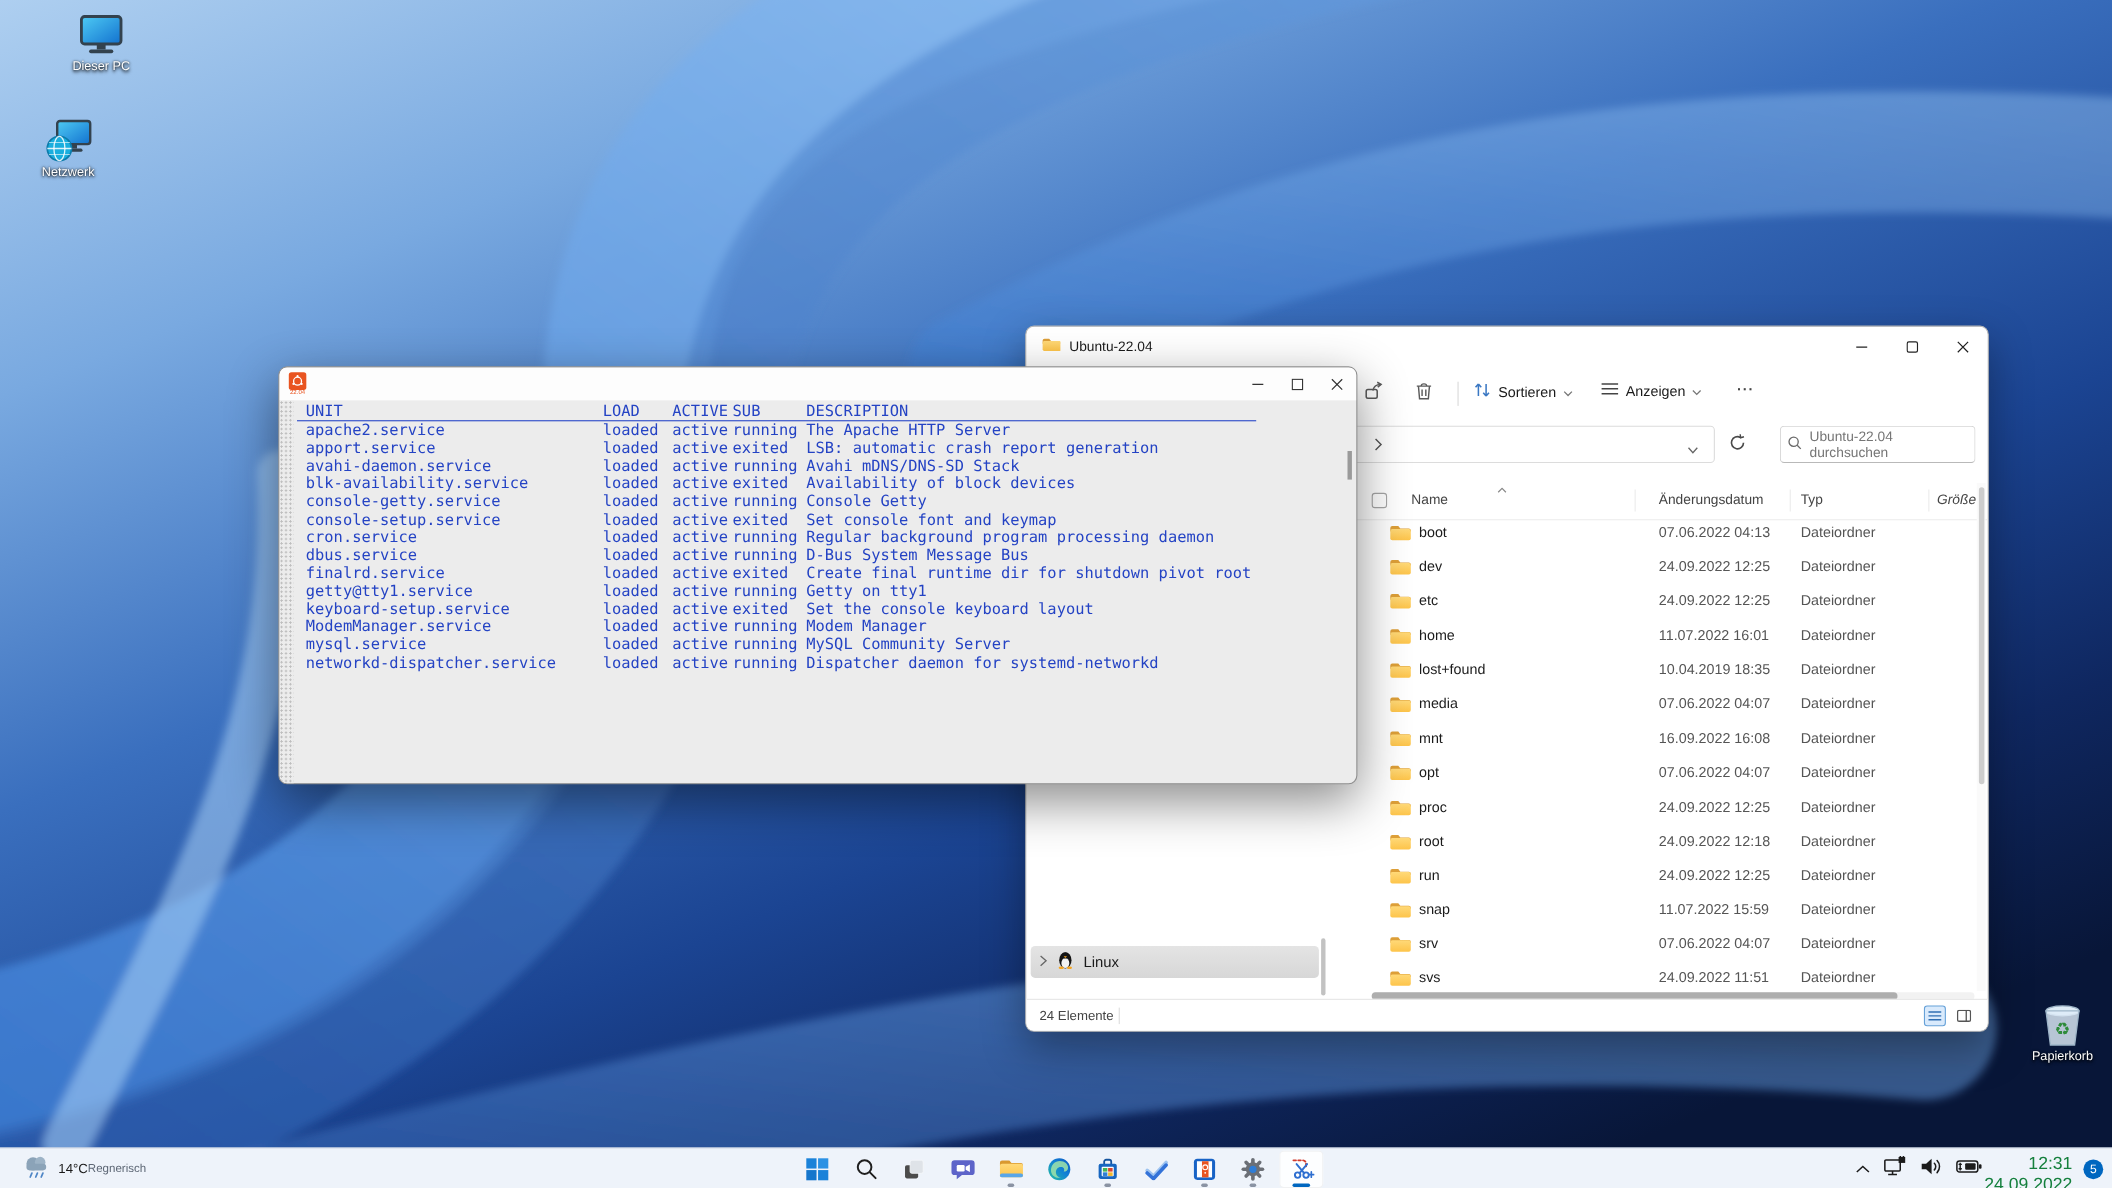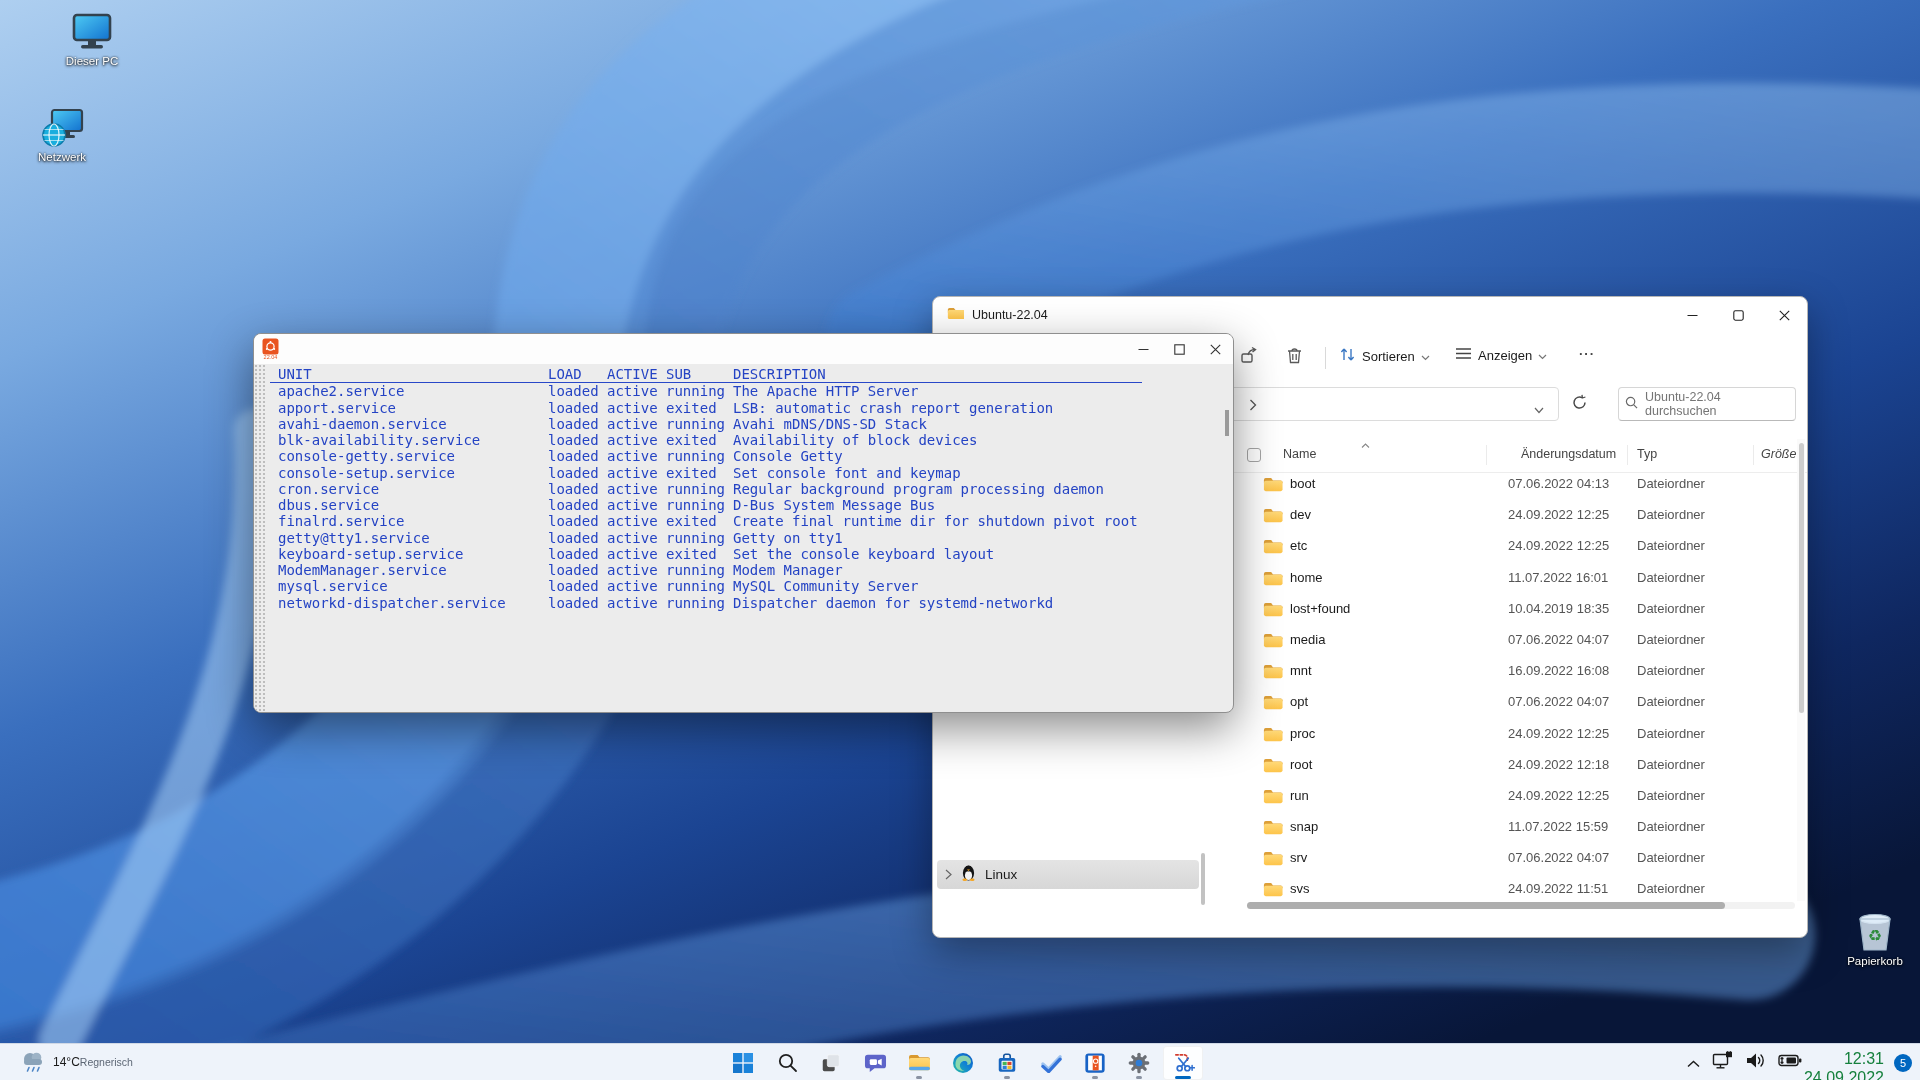--- a/index.html
+++ b/index.html
@@ -20,21 +20,21 @@
   .term-titlebar { height:30px; background:#fdfdfd; display:flex; align-items:center; padding-left:8px; }
   .term-controls { margin-left:auto; display:flex; }
   .tbtn { width:36px; height:30px; display:flex; align-items:center; justify-content:center; }
   .term-body { position:relative; height:482px; padding:2px 0 0 16px; overflow:hidden; }
   .stipple { position:absolute; left:0; top:0; bottom:0; width:13px;
              background-image:radial-gradient(#bdbdbd 0.8px, transparent 0.9px); background-size:4px 4px; background-color:#ececec; }
   .term-scroll { position:absolute; right:2px; top:8px; bottom:8px; width:8px; }
   .term-thumb { width:4px; height:26px; background:#9a9a9a; margin:38px auto 0; }
   .tl, .trw { font-family:"DejaVu Sans Mono","Liberation Mono",monospace; font-size:14px; line-height:16.25px; white-space:pre; }
   .trw { display:flex; padding-left:8px; color:#2443c4; }
-  .trw .c-unit { width:270px; } .trw .c-load { width:59px; } .trw .c-active { width:59px; } .trw .c-sub { width:67px; }
+  .trw .c-unit { width:270px; } .trw .c-load { width:59px; } .trw .c-active { width:59px;text-align:center; } .trw .c-sub { width:67px; }
   .thead { border-bottom:1.4px solid #2948c8; width:872px; }
 
   
   .ex { position:absolute; left:932px; top:296px; width:876px; height:642px; background:#fff;
         border:1px solid #b5b5b5; border-radius:8px; box-shadow:0 14px 38px rgba(0,0,0,.35); overflow:hidden; }
   .ex-titlebar { height:36px; display:flex; align-items:center; padding-left:14px; }
   .ex-title { font-size:12.5px; color:#1b1b1b; margin-left:8px; }
   .ex-controls { margin-left:auto; display:flex; }
   .xbtn { width:46px; height:36px; display:flex; align-items:center; justify-content:center; }
   .ex-toolbar { position:relative; height:50px; }
@@ -43,21 +43,21 @@
   .ex-addr { position:relative; height:46px; }
   .addrbox { position:absolute; left:80px; top:4px; width:546px; height:34px; background:#fff; border:1px solid #dcdcdc; border-radius:4px; }
   .addr-crumb { position:absolute; left:235px; top:9px; }
   .addr-chev { position:absolute; right:14px; top:12px; }
   .refresh { position:absolute; left:638px; top:11px; }
   .searchbox { position:absolute; left:685px; top:4px; width:178px; height:34px; border:1px solid #d6d6d6; border-bottom-color:#b9b9b9; border-radius:4px;
                display:flex; align-items:center; padding-left:6px; gap:7px; }
   .searchbox span { font-size:12.5px; color:#757575; }
   .ex-headrow { position:absolute; left:0; top:140px; right:0; height:36px; border-bottom:1px solid #ededed; font-size:12.5px; color:#444; }
   .ex-headrow .hname { position:absolute; left:350px; top:10px; }
-  .ex-headrow .hdate { position:absolute; left:575px; top:10px;margin-left:13px; }
+  .ex-headrow .hdate { position:absolute; left:575px; top:10px; }
   .ex-headrow .htyp  { position:absolute; left:704px; top:10px; }
   .ex-headrow .hsize { position:absolute; left:828px; top:10px;font-style:italic; }
   .hsep { position:absolute; top:8px; width:1px; height:20px; background:#ebebeb; }
   .hcheck { position:absolute; left:314px; top:11px; width:14px; height:14px; border:1px solid #a6a6a6; border-radius:3px; background:#fff; }
   .sortup { position:absolute; left:428px; top:1px; }
   .ex-rows { position:absolute; left:0; top:172px; right:12px; height:440px; overflow:hidden; }
   .ex-row { position:relative; height:31.2px; }
   .ex-row .fi { position:absolute; left:330px; top:7px; }
   .ex-row .fn { position:absolute; left:357px; top:7px; font-size:13px; color:#1b1b1b; }
   .ex-row .fd { position:absolute; left:575px; top:7px; font-size:13px; color:#555; }
@@ -488,20 +488,37 @@
         <ellipse cx="7.5" cy="11.5" rx="3.6" ry="4.6" fill="#f3f3f3"></ellipse>
         <ellipse cx="7.5" cy="4.6" rx="3" ry="2.8" fill="#141414"></ellipse>
         <polygon points="6,5.4 9,5.4 7.5,7" fill="#f5a623"></polygon>
         <ellipse cx="3.8" cy="15.8" rx="2.4" ry="1.2" fill="#f5a623"></ellipse>
         <ellipse cx="11.2" cy="15.8" rx="2.4" ry="1.2" fill="#f5a623"></ellipse>
       </svg>
     </span>
     <span class="lbl">Linux</span>
   </div>
 
+  <div class="ex-status">
+    <span class="ex-count">24 Elemente</span>
+    <span class="ex-statdiv"></span>
+    <span class="viewbtn sel" style="right:38px;">
+      <svg width="12" height="11" viewBox="0 0 12 11" stroke="#2f6fb4" stroke-width="1.3">
+        <line x1="0" y1="2" x2="12" y2="2"></line>
+          <line x1="0" y1="5.5" x2="12" y2="5.5"></line>
+          <line x1="0" y1="9" x2="12" y2="9"></line>
+      </svg>
+    </span>
+    <span class="viewbtn" style="right:12px;">
+      <svg width="13" height="11" viewBox="0 0 13 11" fill="none" stroke="#555" stroke-width="1.2">
+        <rect x="0.6" y="0.6" width="11.8" height="9.8" rx="1.4"></rect>
+          <line x1="8.5" y1="0.6" x2="8.5" y2="10.4"></line>
+      </svg>
+    </span>
+  </div>
 </div>
 
 <div class="term">
   <div class="term-titlebar">
     <span style="display:flex; flex-direction:column; align-items:center; line-height:1;">
       <svg width="17" height="17" viewBox="0 0 17 17">
         <rect x="0.5" y="0.5" width="16" height="16" rx="2.5" fill="#e95420"></rect>
         <circle cx="8.5" cy="8.5" r="3.6" fill="none" stroke="#fff" stroke-width="1.2"></circle>
         <circle cx="8.5" cy="4" r="1" fill="#fff"></circle>
           <circle cx="4.8" cy="11" r="1" fill="#fff"></circle>

